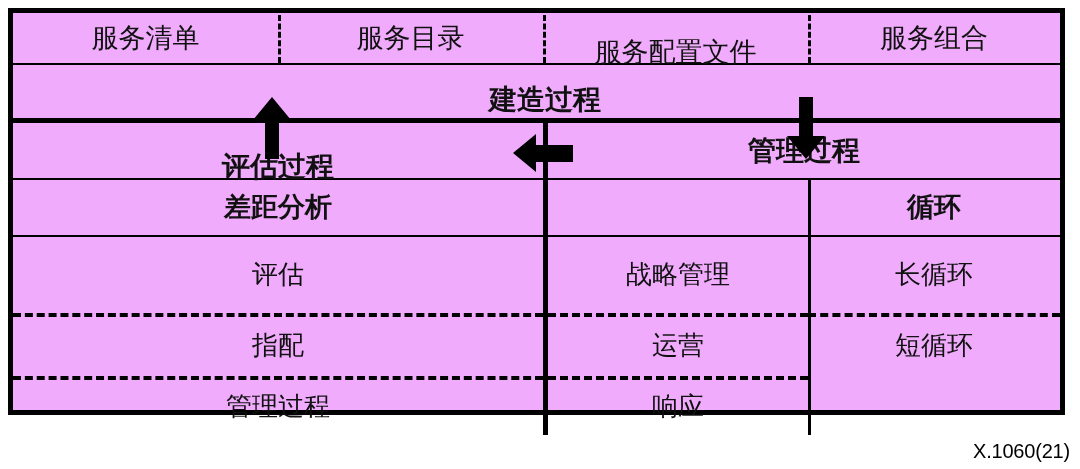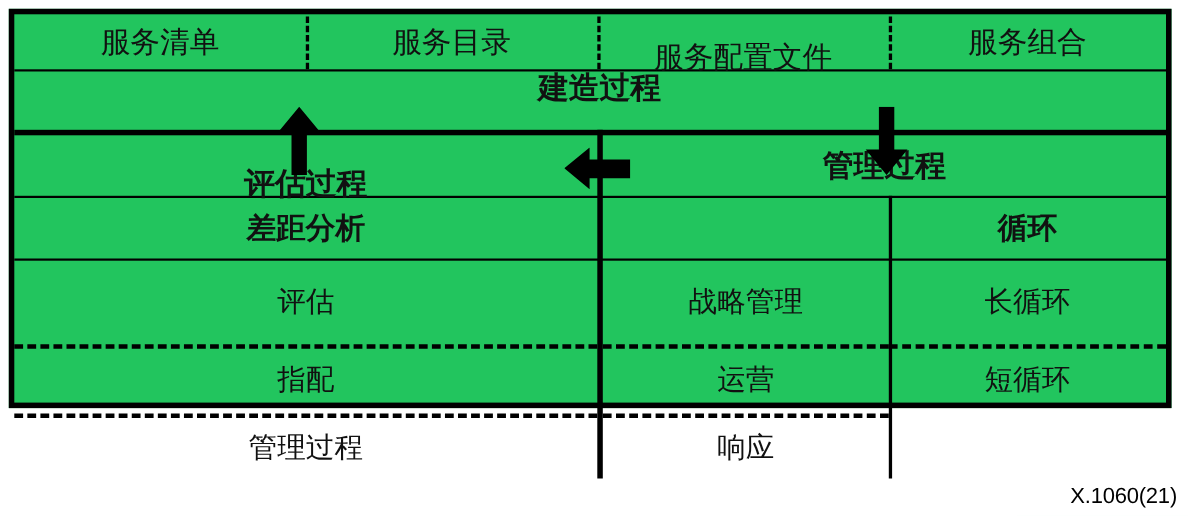--- a/index.html
+++ b/index.html
@@ -20,24 +20,24 @@
     width: 1080px;
     height: 469px;
   }
 
   
   .frame {
     position: absolute;
     left: 8px;
     top: 8px;
     width: 1057px;   
-    height: 363px;   
+    height: 407px;   
     border: 5px solid #000000;
     box-sizing: border-box;
-    background: #22c55e;
+    background: #f0abfc;
   }
 
   
   .hline {
     position: absolute;
     left: 0;
     right: 0;
     background: #000000;
     height: 2px;
   }
@@ -128,21 +128,21 @@
     <div class="cell serif t-top" style="left:265px; top:0px;  width:265px; height:50px;">
       <span>服务目录</span>
     </div>
     <div class="cell serif t-top" style="left:530px; top:0px;  width:265px; height:50px;margin-top:14px;">
       <span>服务配置文件</span>
     </div>
     <div class="cell serif t-top" style="left:795px; top:0px;  width:252px; height:50px;">
       <span>服务组合</span>
     </div>
 
-    <div class="cell sans t-build" style="left:0px; top:40px; width:1047px; height:53px;padding-left:17px;">
+    <div class="cell sans t-build" style="left:0px; top:60px; width:1047px; height:53px;padding-left:17px;">
       <span>建造过程</span>
     </div>
 
     <div class="cell sans t-process" style="left:0px;   top:126px; width:530px; height:55px;">
       <span>评估过程</span>
     </div>
     <div class="cell sans t-process" style="left:535px; top:110px; width:512px; height:55px;">
       <span>管理过程</span>
     </div>
 

